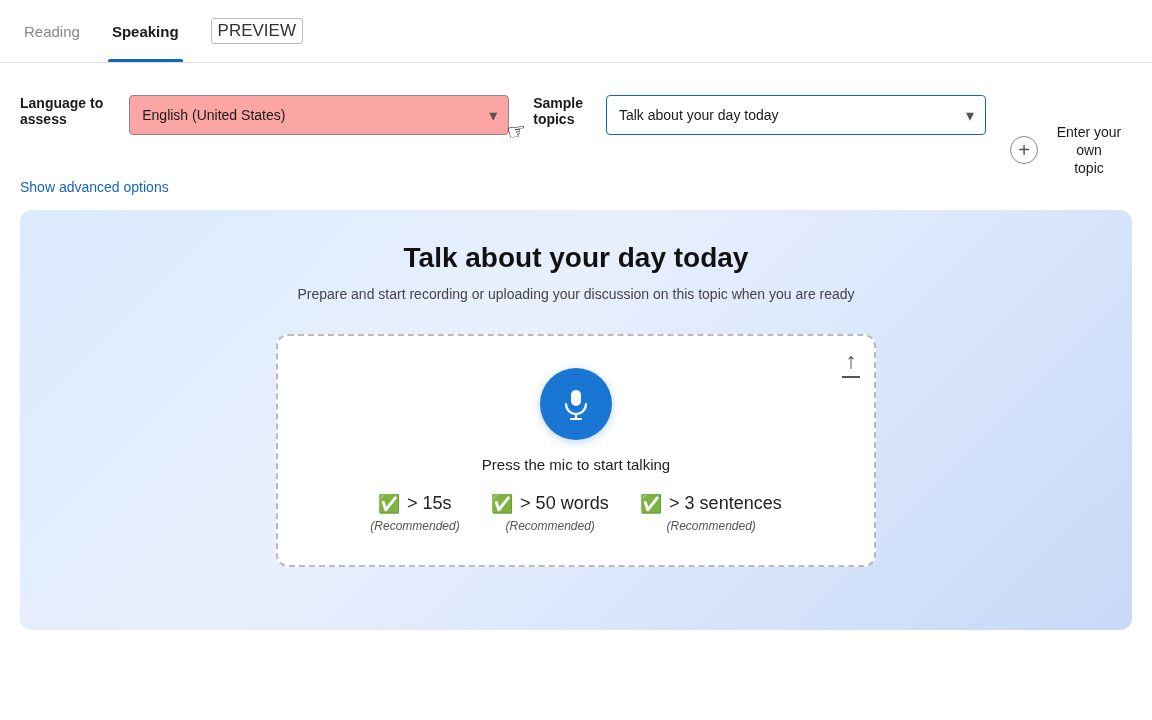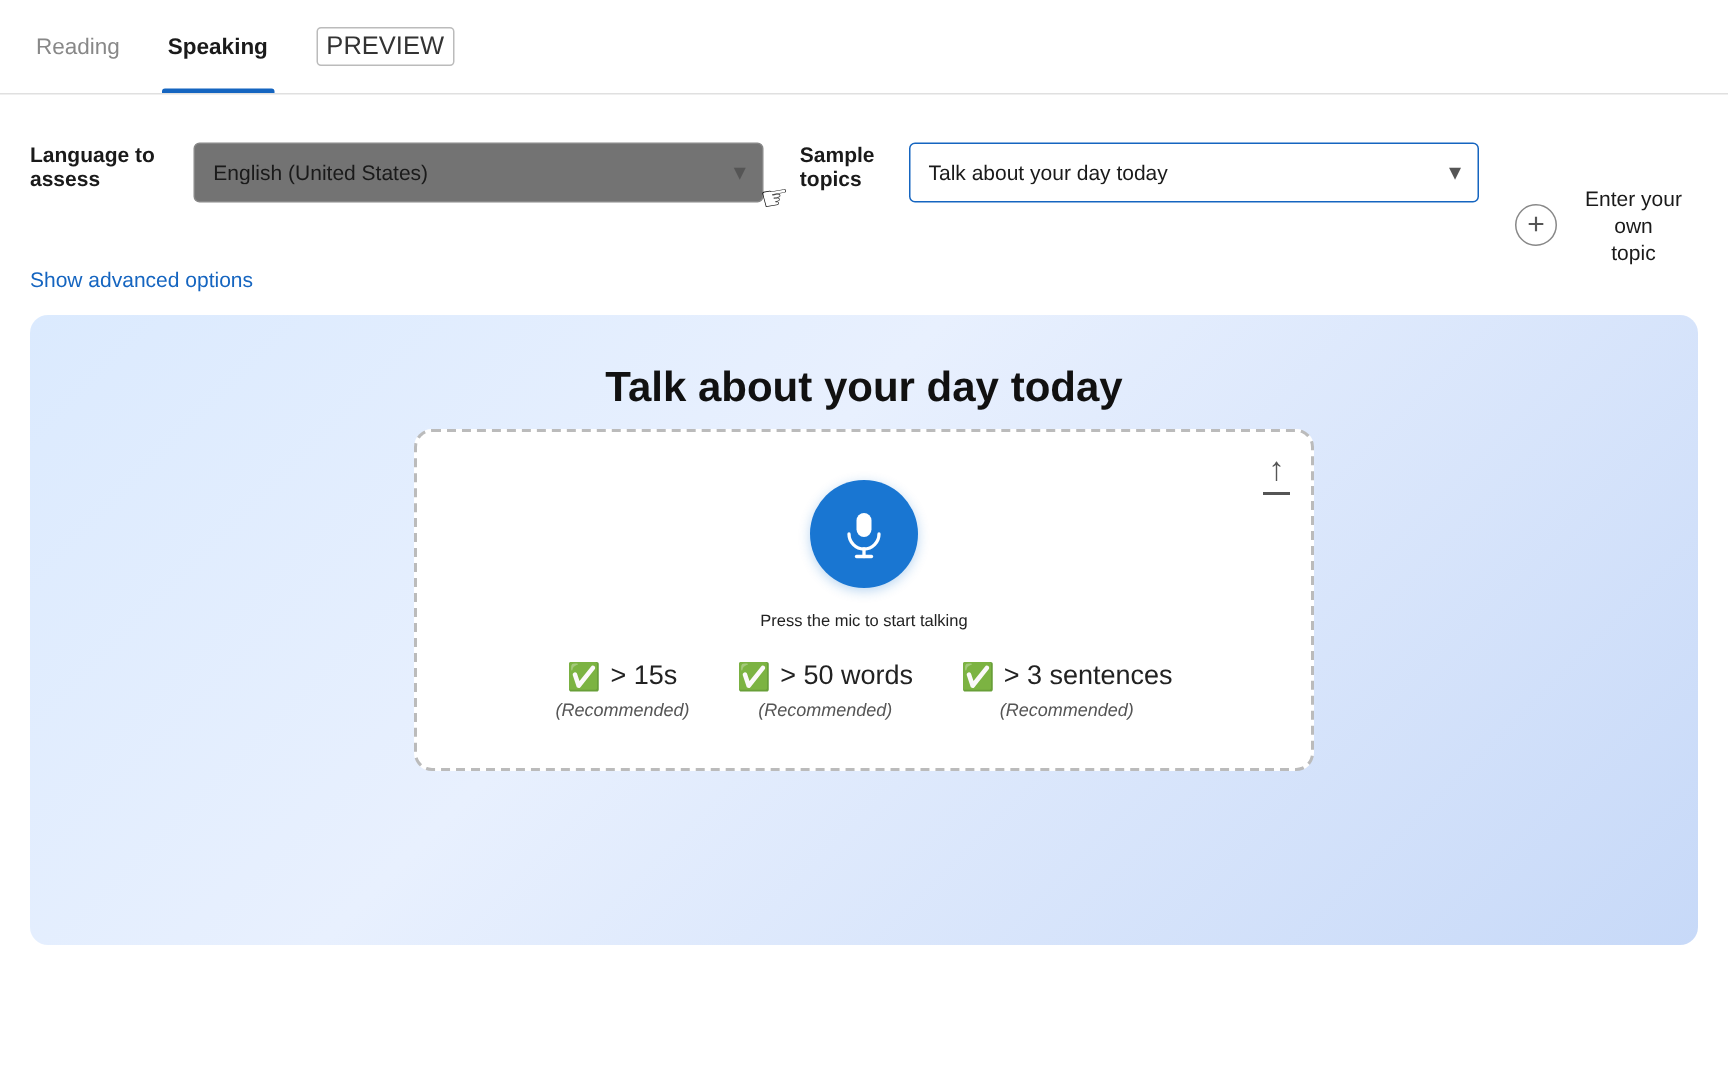--- a/index.html
+++ b/index.html
@@ -88,21 +88,21 @@
     }
     .language-select {
       width: 380px;
       height: 40px;
       border: 1.5px solid #888;
       border-radius: 4px;
       padding: 0 40px 0 12px;
       font-size: 14px;
       color: #1a1a1a;
       appearance: none;
-      background: #737373;
+      background: #fca5a5;
       cursor: pointer;
     }
     .select-chevron {
       position: absolute;
       right: 12px;
       pointer-events: none;
       color: #555;
       font-size: 16px;
     }
 
@@ -232,21 +232,21 @@
       justify-content: center;
       margin-bottom: 16px;
       box-shadow: 0 2px 8px rgba(25,118,210,0.3);
     }
     .mic-button svg {
       width: 36px;
       height: 36px;
     }
 
     .press-mic-text {
-      font-size: 11px;
+      font-size: 15px;
       color: #222;
       margin-bottom: 20px;
     }
 
     .requirements {
       display: flex;
       gap: 32px;
       align-items: flex-start;
     }
     .req-item {
@@ -329,20 +329,21 @@
       <span class="plus-icon">+</span>
       <span class="enter-own-label">Enter your own<br>topic</span>
     </div>
   </div>
 
   <a class="advanced-link">Show advanced options</a>
 </div>
 
 <div class="main-card">
   <h1 class="topic-title">Talk about your day today</h1>
+  <p class="topic-subtitle">Prepare and start recording or uploading your discussion on this topic when you are ready</p>
 
   <div class="recording-area">
 
     <button class="upload-icon-btn">
       <span class="upload-arrow">↑</span>
       <span class="upload-line"></span>
     </button>
 
     <button class="mic-button">
       <svg viewBox="0 0 36 36" fill="none" xmlns="http://www.w3.org/2000/svg">

